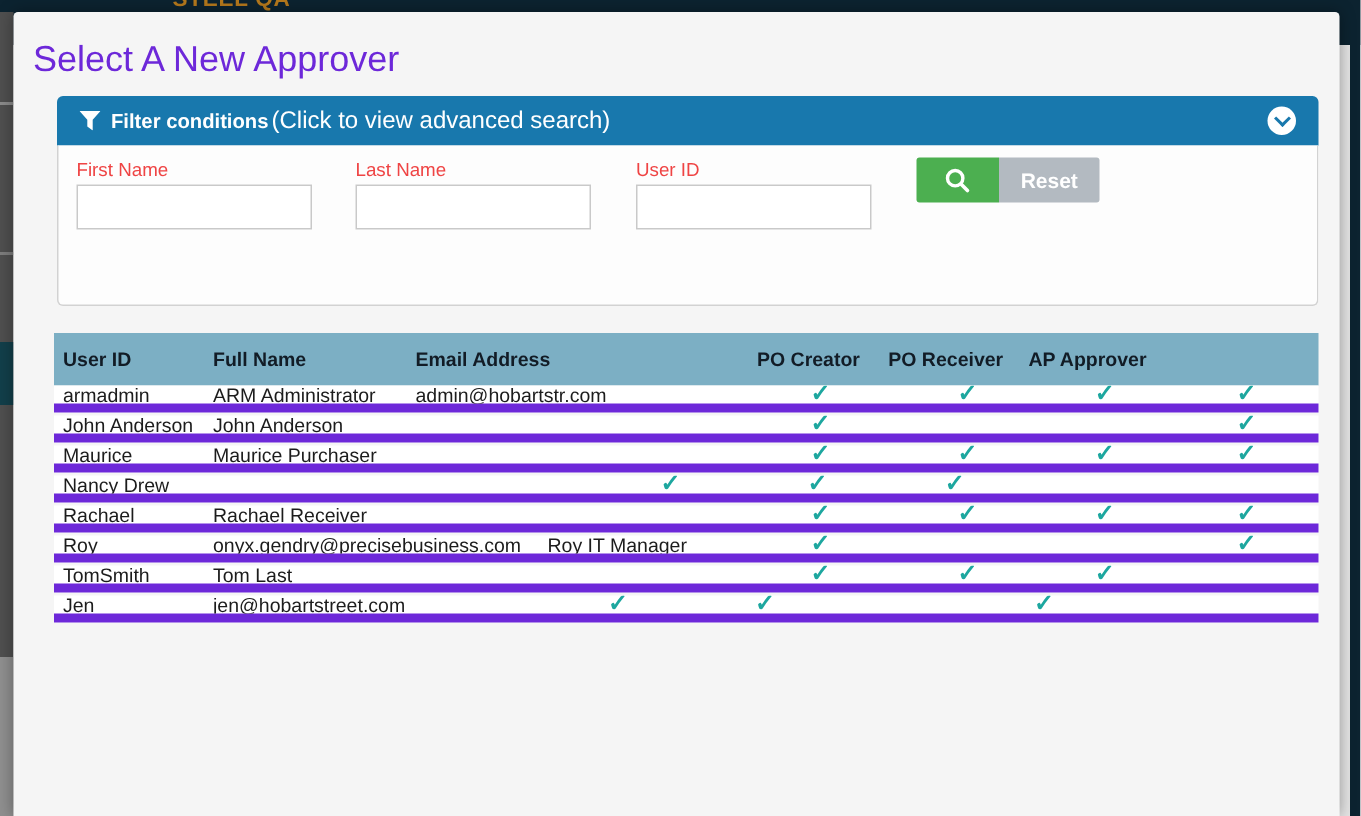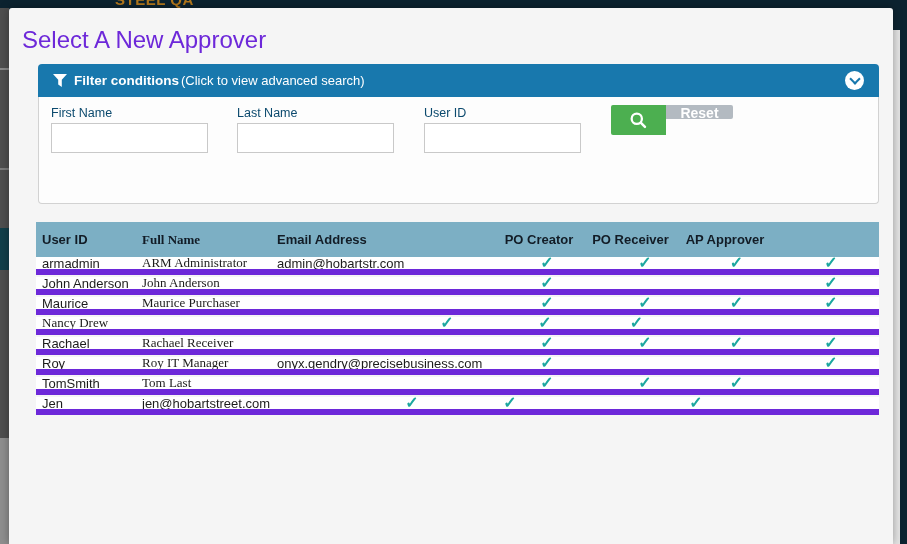--- a/index.html
+++ b/index.html
@@ -50,71 +50,71 @@
 
   
   .filter-panel { position:absolute; top:56px; left:29px; width:841px; }
   .filter-header {
     height:33px; background:#1878ad; border-radius:4px 4px 0 0;
     display:flex; align-items:center; padding:0 15px;
     color:#ffffff; cursor:pointer;
   }
   .filter-icon { display:flex; align-items:center; margin-right:7px; }
   .filter-title { font-weight:bold; font-size:13.5px; }
-  .filter-hint { font-size:13px; margin-left:2px; }
+  .filter-hint { font-size:16px; margin-left:2px; }
   .filter-spacer { flex:1; }
   .chevron-circle {
     width:19px; height:19px; border-radius:50%; background:#ffffff; position:relative;
   }
   .chevron-circle::after {
     content:""; position:absolute; left:5.5px; top:4px;
     width:6px; height:6px;
     border-right:2.5px solid #1878ad; border-bottom:2.5px solid #1878ad;
     transform:rotate(45deg);
   }
   .filter-body {
     height:107px; background:#fdfdfd;
     border:1px solid #d2d2d2; border-top:none;
     border-radius:0 0 4px 4px; position:relative;
   }
   .field { position:absolute; top:9px; }
-  .field-label { font-size:12.5px; color:#0c4a6e; margin-bottom:3px; }
+  .field-label { font-size:12.5px; color:#ef4444; margin-bottom:3px; }
   .field input {
     width:157px; height:30px; border:1px solid #c9c9c9; background:#ffffff;
     font-size:13px; padding:0 6px; outline:none;
   }
   .f-first { left:12px; }
   .f-last  { left:198px; }
   .f-user  { left:385px; }
   .btn-group { position:absolute; top:8px; left:572px; display:flex; }
   .btn-search {
     width:55px; height:30px; background:#4caf50; border:none; cursor:pointer;
     display:flex; align-items:center; justify-content:center;
     border-radius:2px 0 0 2px;
   }
   .btn-reset {
-    width:67px; height:14px; background:#b3bac1; border:none; cursor:pointer;
+    width:67px; height:30px; background:#b3bac1; border:none; cursor:pointer;
     color:#ffffff; font-size:14px; font-weight:600; font-family:"Liberation Sans",sans-serif;
     border-radius:0 2px 2px 0;
   }
 
   
   .table { position:absolute; top:214px; left:27px; width:843px; }
   .thead {
     display:flex; height:35px; background:#7cafc4;
     color:#121c26; font-size:13px; font-weight:700;
   }
   .trow {
     display:flex; height:18px; background:#ffffff;
     border-bottom:6px solid #6d28d9; margin-bottom:2px;
     font-size:13px; color:#1c1c1c; cursor:pointer;
   }
   .td, .th { display:flex; align-items:center; overflow:hidden; white-space:nowrap; }
   .c0 { width:100px; padding-left:6px; }
-  .c1 { width:135px; padding-left:6px;font-family:Liberation Serif, serif; }
+  .c1 { width:135px; padding-left:6px; }
   .c2 { width:223px; padding-left:6px; }
   .c3 { width:106px; justify-content:center; }
   .c4 { width:90px;  justify-content:center; }
   .c5 { width:93px;  justify-content:center; }
   .c6 { width:96px;  justify-content:center; }
   .check { color:#1da79f; font-size:16px; font-weight:bold; line-height:1; }
 </style>
 </head>
 <body>
 
@@ -266,22 +266,22 @@
       <div class="td c5">
           <span class="check">✓</span>
         </div>
       <div class="td c6">
           <span class="check">✓</span>
         </div>
     </div>
 
     <div class="trow">
       <div class="td c0">Roy</div>
+      <div class="td c2">onyx.gendry@precisebusiness.com</div>
       <div class="td c1">Roy IT Manager</div>
-      <div class="td c2">onyx.gendry@precisebusiness.com</div>
       <div class="td c3">
           <span class="check">✓</span>
         </div>
       <div class="td c4">
           <span class="check"></span>
         </div>
       <div class="td c5">
           <span class="check"></span>
         </div>
       <div class="td c6">

